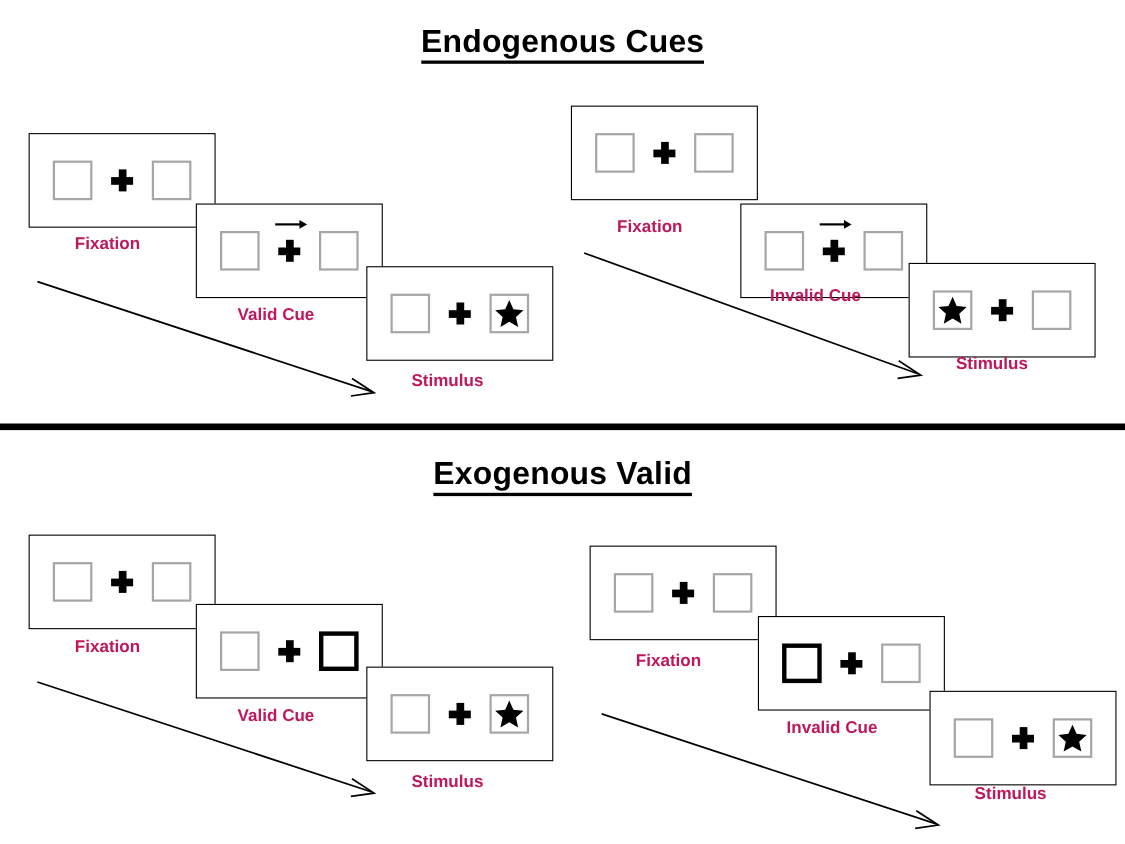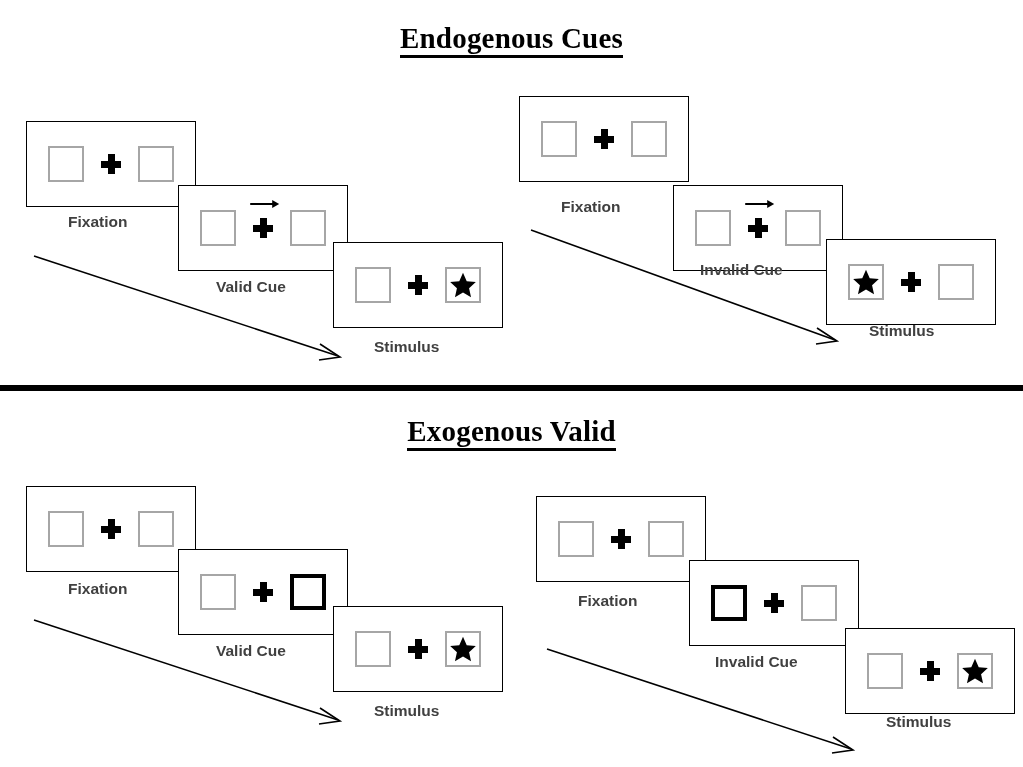--- a/index.html
+++ b/index.html
@@ -17,21 +17,20 @@
 
   
   .section-title {
     position: absolute;
     width: 100%;
     text-align: center;
     font-size: 29px;
     font-weight: bold;
     color: #000000;
     letter-spacing: 0.2px;
-    font-family: Liberation Serif, serif;
   }
   .section-title span {
     border-bottom: 3px solid #000000;
     padding-bottom: 1px;
   }
   #title-endogenous { top: 22px; }
   #title-exogenous  { top: 415px; }
 
   
   .divider {
@@ -109,21 +108,21 @@
     width: 30px;
     height: 11px;
     overflow: visible;
   }
 
   
   .stage-label {
     position: absolute;
     font-size: 15.5px;
     font-weight: bold;
-    color: #404040;
+    color: #be185d;
     white-space: nowrap;
   }
 
   
   .time-arrow {
     position: absolute;
     overflow: visible;
   }
   .time-arrow line, .time-arrow polyline {
     stroke: #000000;

